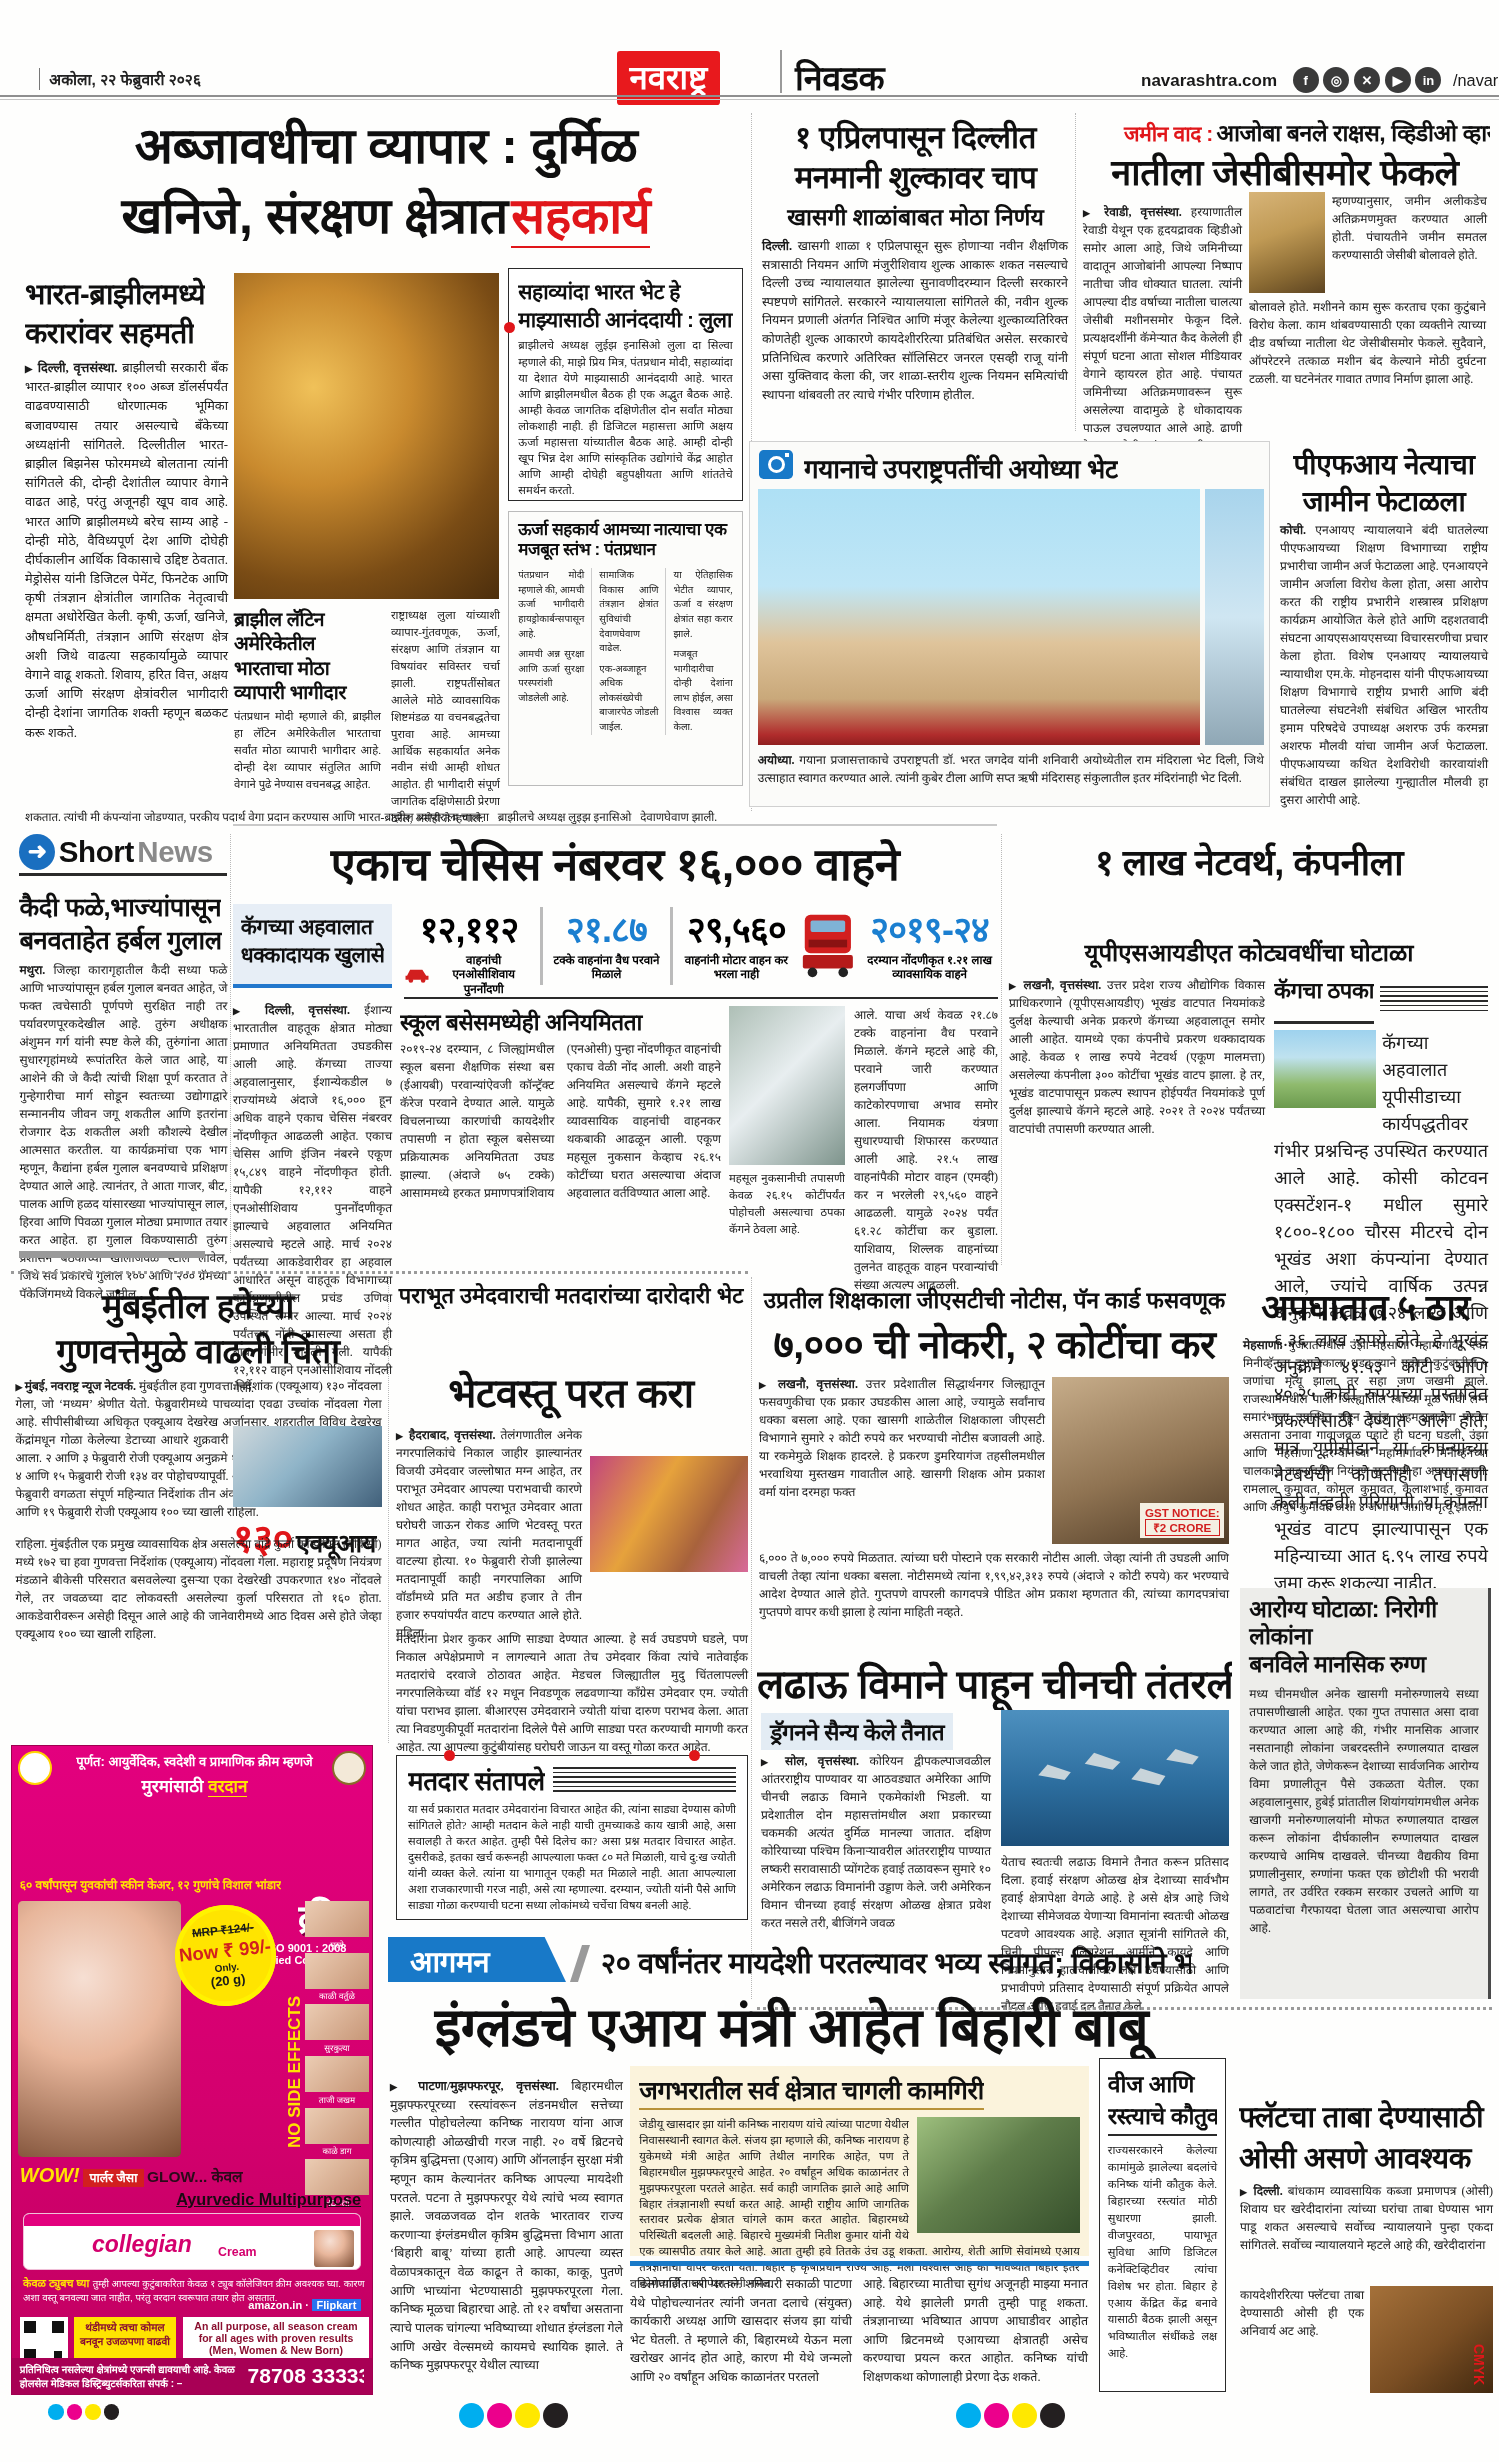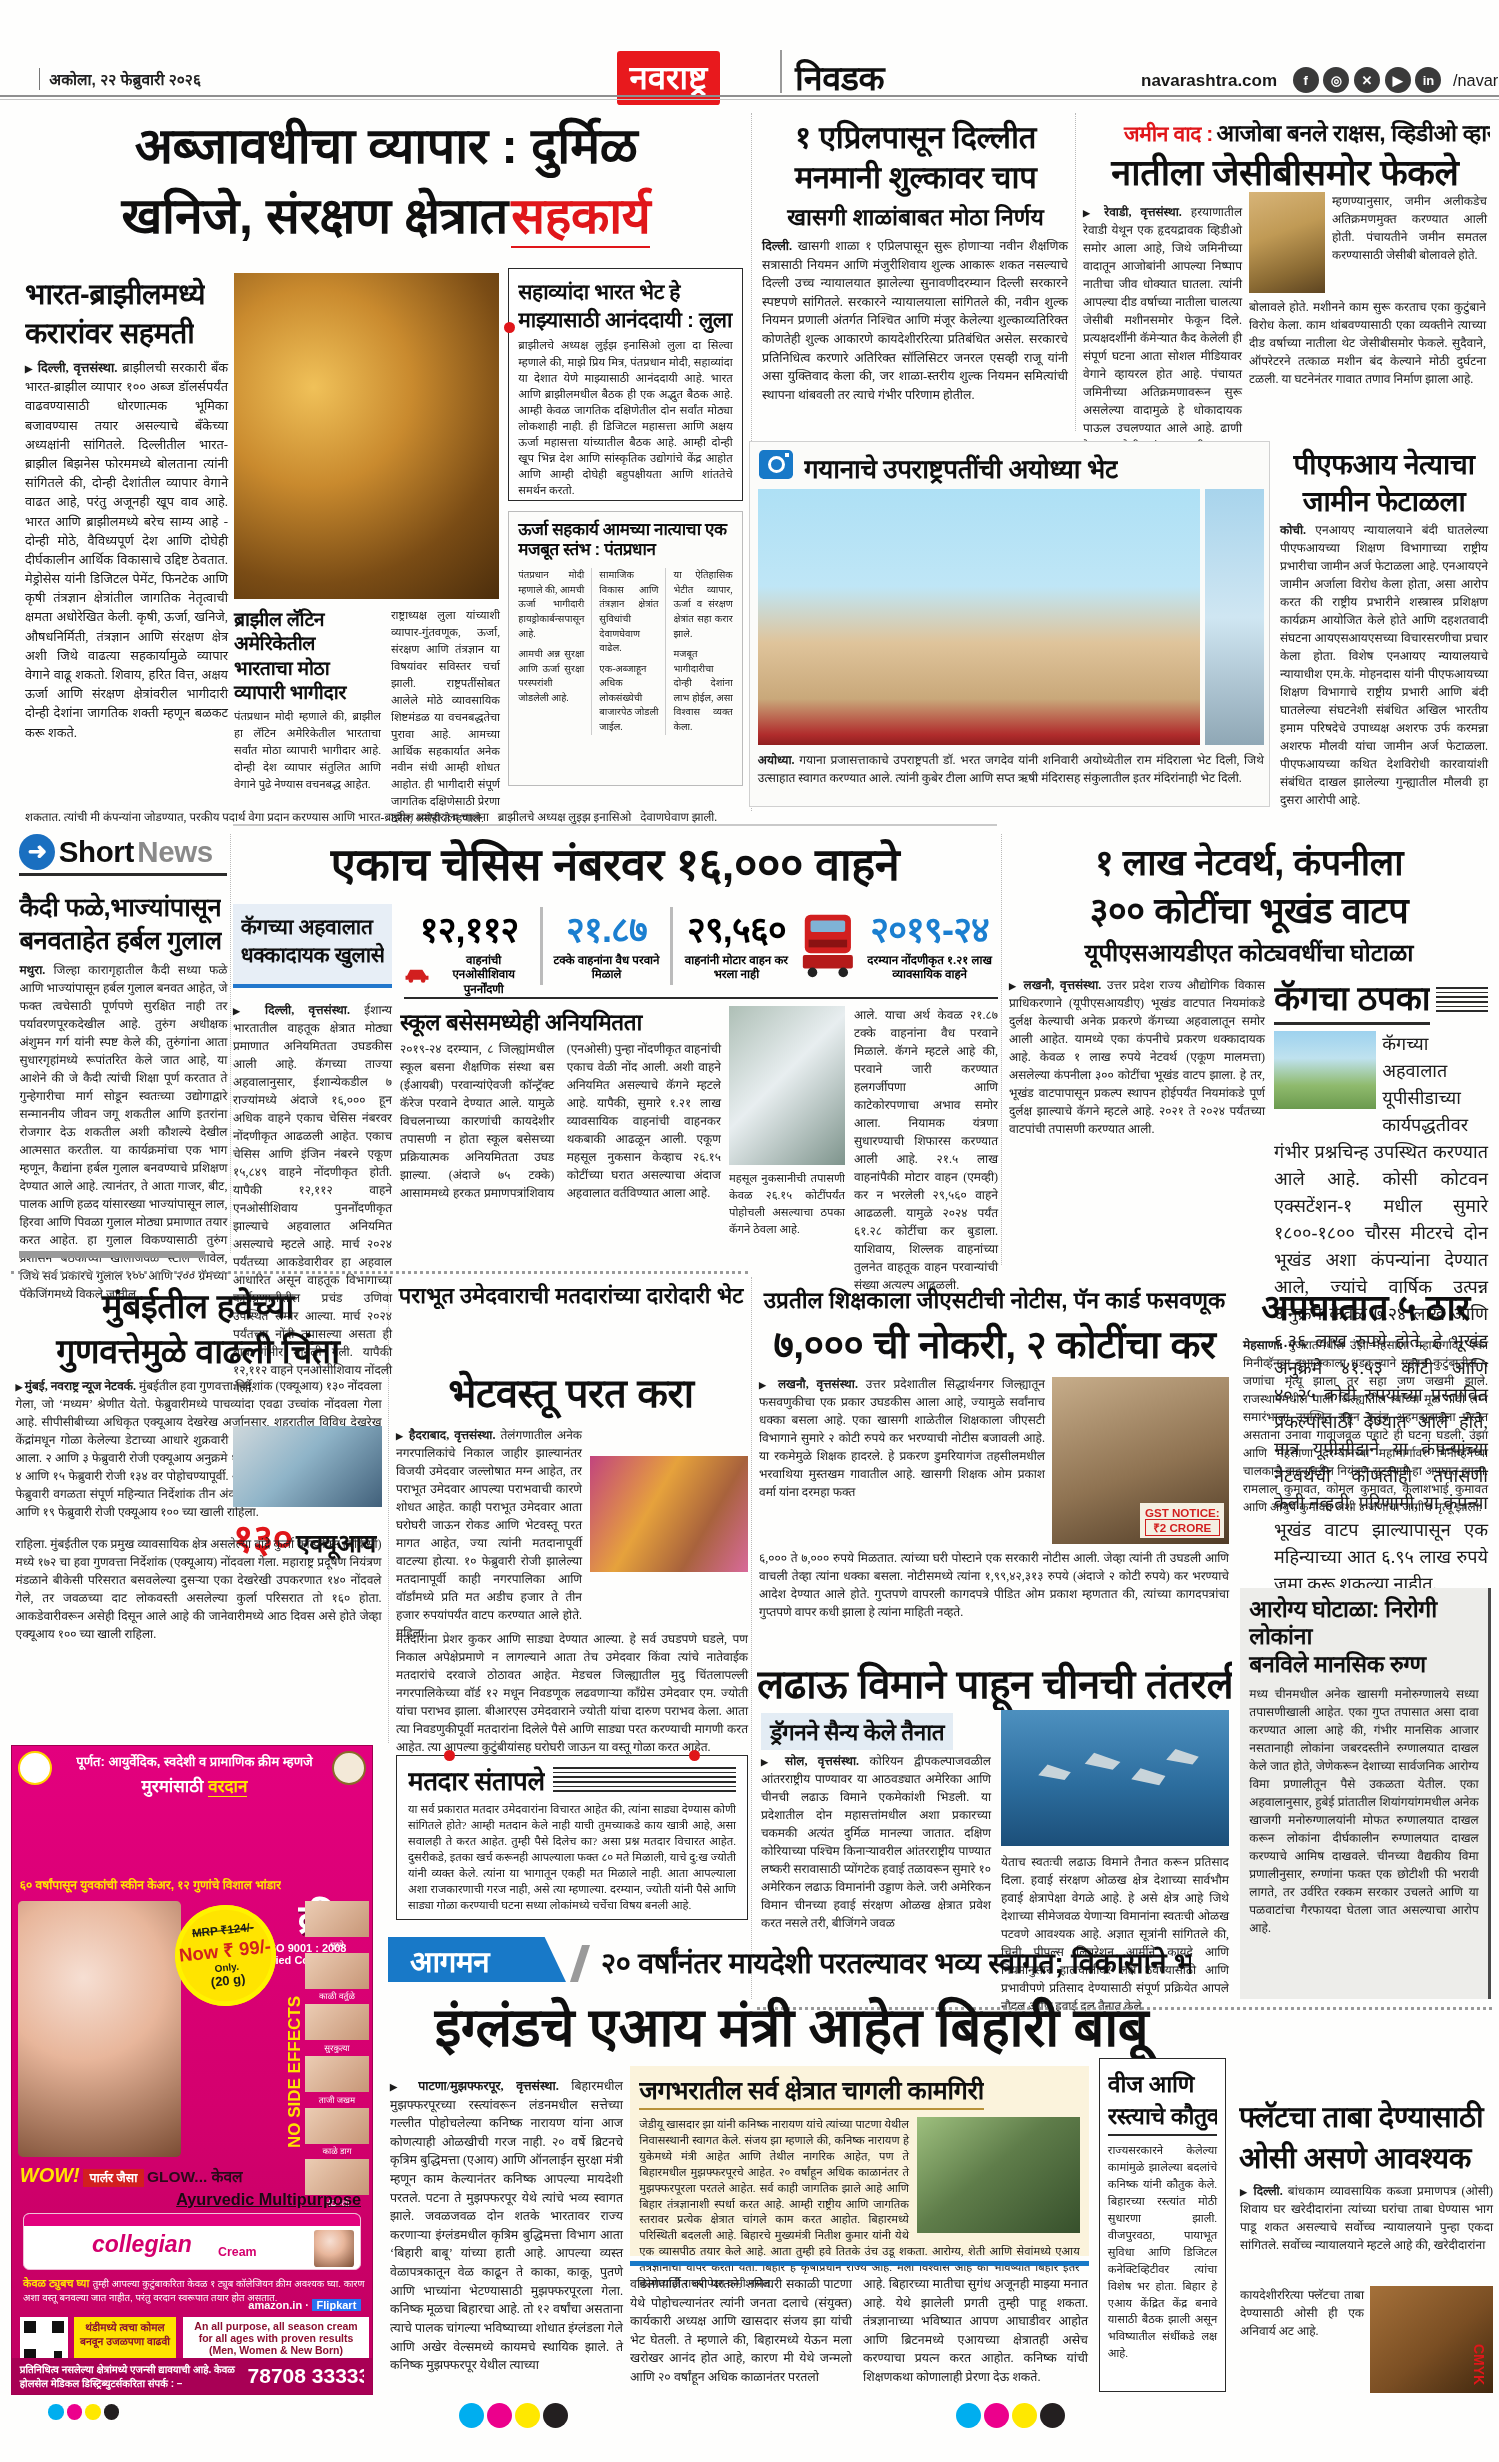--- a/index.html
+++ b/index.html
@@ -233,31 +233,30 @@
   </div>
   <div class="abs hl nowrap" style="left:400px; top:1006px; width:321px; font-size:22.5px;">स्कूल बसेसमध्येही अनियमितता</div>
   <div class="abs body-txt" style="left:400px; top:1040px; width:321px; height:225px; column-count:2; column-gap:12.4px; font-size:12px;">२०१९-२४ दरम्यान, ८ जिल्ह्यांमधील स्कूल बसना शैक्षणिक संस्था बस (ईआयबी) परवान्यांऐवजी कॉन्ट्रॅक्ट कॅरेज परवाने देण्यात आले. यामुळे विचलनाच्या कारणांची कायदेशीर तपासणी न होता स्कूल बसेसच्या प्रक्रियात्मक अनियमितता उघड झाल्या. (अंदाजे ७५ टक्के) आसाममध्ये हरकत प्रमाणपत्रांशिवाय (एनओसी) पुन्हा नोंदणीकृत वाहनांची एकाच वेळी नोंद आली. अशी वाहने अनियमित असल्याचे कॅगने म्हटले आहे. यापैकी, सुमारे १.२१ लाख व्यावसायिक वाहनांची वाहनकर थकबाकी आढळून आली. एकूण महसूल नुकसान केव्हाच २६.१५ कोटींच्या घरात असल्याचा अंदाज अहवालात वर्तविण्यात आला आहे.</div>
   <div class="abs ph ph-cars" style="left:729px; top:1006px; width:116px; height:159px;"></div>
   <div class="abs body-txt" style="left:729px; top:1170px; width:116px; height:93px; font-size:11.3px;">महसूल नुकसानीची तपासणी केवळ २६.१५ कोटींपर्यंत पोहोचली असल्याचा ठपका कॅगने ठेवला आहे.</div>
   <div class="abs body-txt" style="left:854px; top:1006px; width:144px; height:260px; font-size:12px;">आले. याचा अर्थ केवळ २१.८७ टक्के वाहनांना वैध परवाने मिळाले. कॅगने म्हटले आहे की, परवाने जारी करण्यात हलगर्जीपणा आणि काटेकोरपणाचा अभाव समोर आला. नियामक यंत्रणा सुधारण्याची शिफारस करण्यात आली आहे. २१.५ लाख वाहनांपैकी मोटार वाहन (एमव्ही) कर न भरलेली २९,५६० वाहने आढळली. यामुळे २०२४ पर्यंत ६१.२८ कोटींचा कर बुडाला. याशिवाय, शिल्लक वाहनांच्या तुलनेत वाहतूक वाहन परवान्यांची संख्या अत्यल्प आढळली.</div>
 
   <div class="abs vrule" style="left:1001px; top:834px; height:431px;"></div>
 
   <div class="abs hl nowrap center" style="left:1009px; top:837px; width:480px; font-size:36px;">१ लाख नेटवर्थ, कंपनीला</div>
-  <div class="abs hl nowrap center" style="left:1009px; top:885px; width:480px; font-size:36px;">३०० कोटींचा भूखंड वाटप</div>
   <div class="abs sub-hl nowrap center" style="left:1009px; top:935px; width:480px; font-size:24px; font-weight:800;">यूपीएसआयडीएत कोट्यवधींचा घोटाळा</div>
 
   <div class="abs body-txt" style="left:1009px; top:976px; width:256px; height:299px; font-size:12px;">
     <span class="dl dl-arrow">लखनौ, वृत्तसंस्था.</span>
     <span>उत्तर प्रदेश राज्य औद्योगिक विकास प्राधिकरणाने (यूपीएसआयडीए) भूखंड वाटपात नियमांकडे दुर्लक्ष केल्याची अनेक प्रकर‍णे कॅगच्या अहवालातून समोर आली आहेत. यामध्ये एका कंपनीचे प्रकरण धक्कादायक आहे. केवळ १ लाख रुपये नेटवर्थ (एकूण मालमत्ता) असलेल्या कंपनीला ३०० कोटींचा भूखंड वाटप झाला. हे तर, भूखंड वाटपापासून प्रकल्प स्थापन होईपर्यंत नियमांकडे पूर्ण दुर्लक्ष झाल्याचे कॅगने म्हटले आहे. २०२१ ते २०२४ पर्यंतच्या वाटपांची तपासणी करण्यात आली.</span>
   </div>
 
   <div class="abs" style="left:1274px; top:974px; width:214px; height:303px;">
     <div style="display:flex; align-items:center; gap:6.2px;">
-      <span class="hl nowrap" style="font-size:34px; border-bottom:3.1px solid #2a2a2a; padding-bottom:2px;">कॅगचा ठपका</span>
+      <span class="hl nowrap" style="font-size:22px; border-bottom:3.1px solid #2a2a2a; padding-bottom:17px;">कॅगचा ठपका</span>
       <span class="lines-deco" style="flex:1;"></span>
     </div>
     <div class="ph ph-aerial" style="float:left; width:102px; height:78px; margin:6.2px 6.2px 3.1px 0;"></div>
     <div class="body-txt" style="font-size:18px; padding-top:6.2px;">
       <span>कॅगच्या अहवालात यूपीसीडाच्या कार्यपद्धतीवर गंभीर प्रश्नचिन्ह उपस्थित करण्यात आले आहे.</span>
       <span>कोसी कोटवन एक्सटेंशन-१ मधील सुमारे १८००-१८०० चौरस मीटरचे दोन भूखंड अशा कंपन्यांना देण्यात आले, ज्यांचे वार्षिक उत्पन्न अनुक्रमे केवळ ७.२४ लाख आणि ६.३६ लाख रुपये होते. हे भूखंड अनुक्रमे ४१.५३ कोटी आणि ४०.२५ कोटी रुपयांच्या प्रस्तावित प्रकल्पांसाठी देण्यात आले होते, मात्र यूपीसीडाने या कंपन्यांच्या नेटवर्थची कोणतीही तपासणी केली नव्हती. परिणामी, या कंपन्या भूखंड वाटप झाल्यापासून एक महिन्याच्या आत ६.९५ लाख रुपये जमा करू शकल्या नाहीत.</span>
     </div>
   </div>
 
   <div class="abs dotted-h" style="left:11px; top:1271px; width:737px;"></div>

